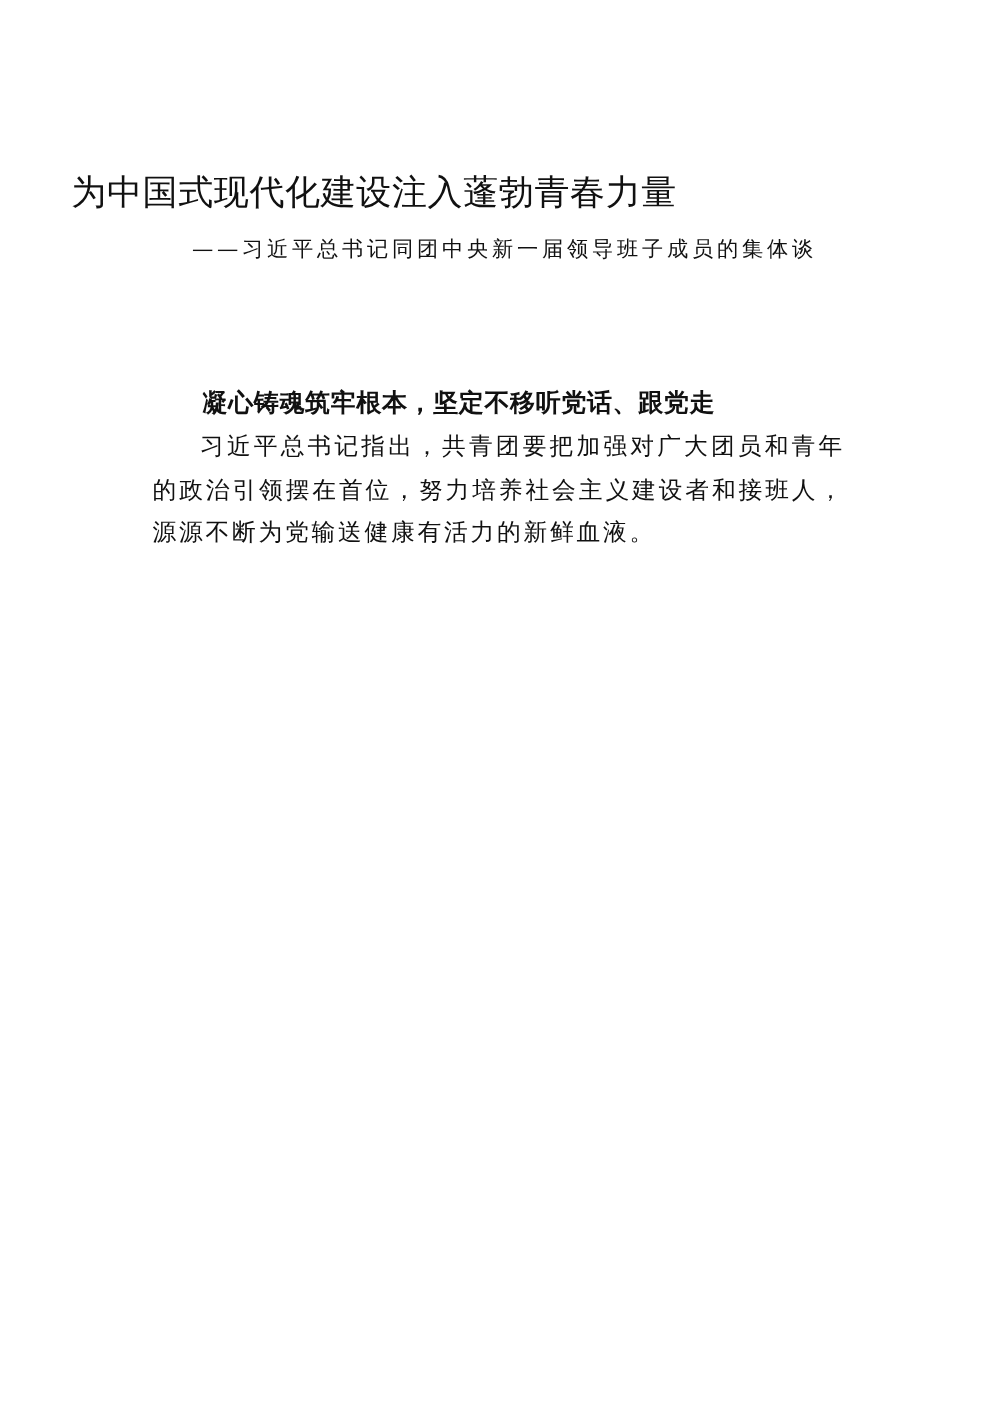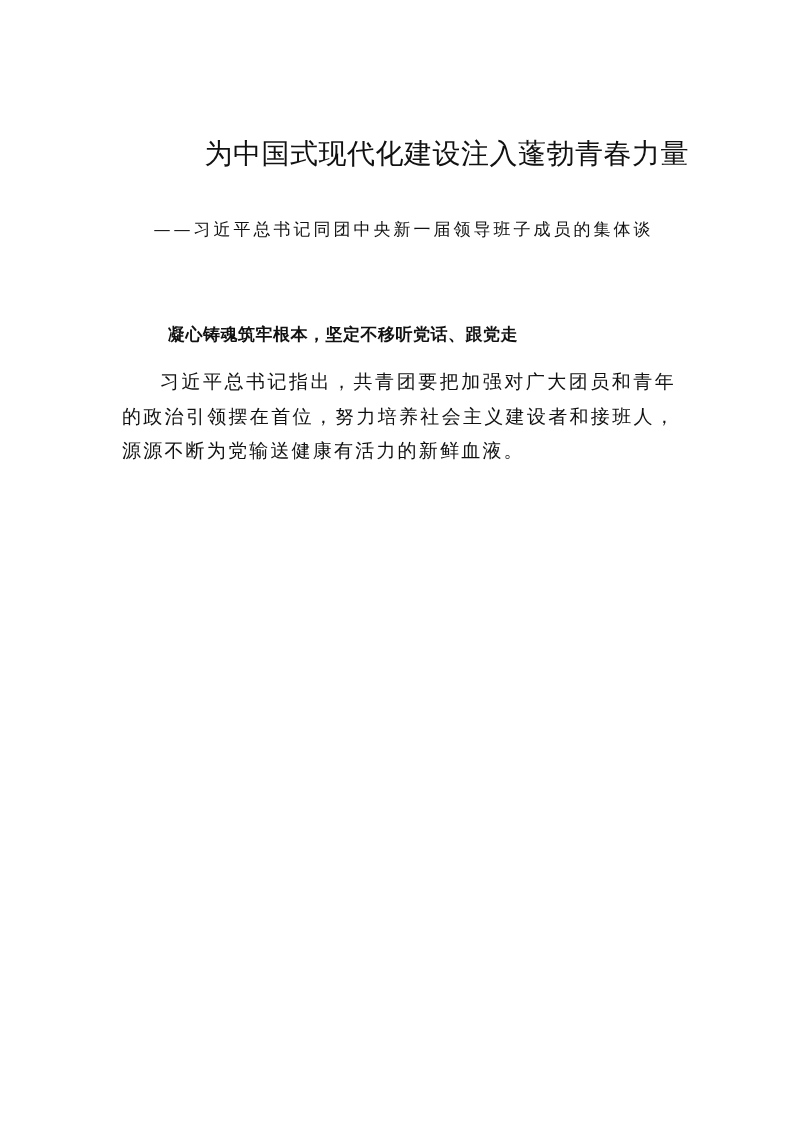--- a/index.html
+++ b/index.html
@@ -21,60 +21,60 @@
       top: 0;
       width: 793px;
       height: 1122px;
       background: #ffffff;
     }
     .title {
       position: absolute;
       top: 134px;
       left: 0;
       width: 689px;
-      text-align: right;
+      text-align: left;
       font-size: 28px;
       line-height: 40px;
       letter-spacing: 0.5px;
       margin: 0;
       font-weight: normal;
       padding-left: 57px;
       box-sizing: border-box;
     }
     .subtitle {
       position: absolute;
       left: 0;
       width: 793px;
       text-align: center;
       font-size: 17px;
       line-height: 28px;
       letter-spacing: 3px;
       margin: 0;
     }
-    .subtitle.line1 { top: 215px; padding-left: 14px; box-sizing: border-box; }
+    .subtitle.line1 { top: 186px; padding-left: 14px; box-sizing: border-box; }
     .subtitle.line2 { top: 241px; padding-left: 10px; box-sizing: border-box; }
     .body-text {
       position: absolute;
       top: 306px;
       left: 122px;
       width: 554px;
       font-size: 19px;
       line-height: 34.3px;
       text-align: justify;
       letter-spacing: 2.2px;
     }
     .body-text p {
       margin: 0;
       text-indent: 2em;
     }
     .body-text h2 {
-      margin: 12px;
+      margin: 0;
       font-family: Liberation Serif, serif;
       font-weight: bold;
-      font-size: 17px;
+      font-size: 20px;
       line-height: 34.3px;
       text-indent: 2em;
       letter-spacing: 0.5px;
     }
   </style>
 </head>
 <body>
 
 <div class="page">
   <h1 class="title">为中国式现代化建设注入蓬勃青春力量</h1>

